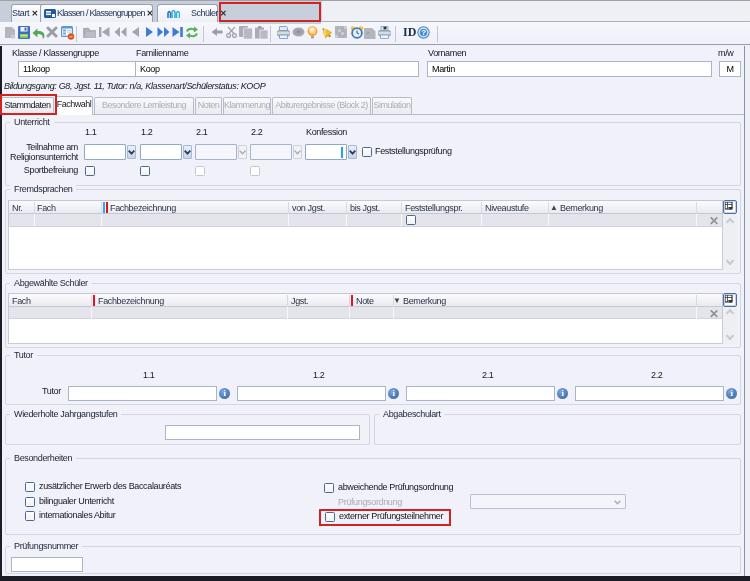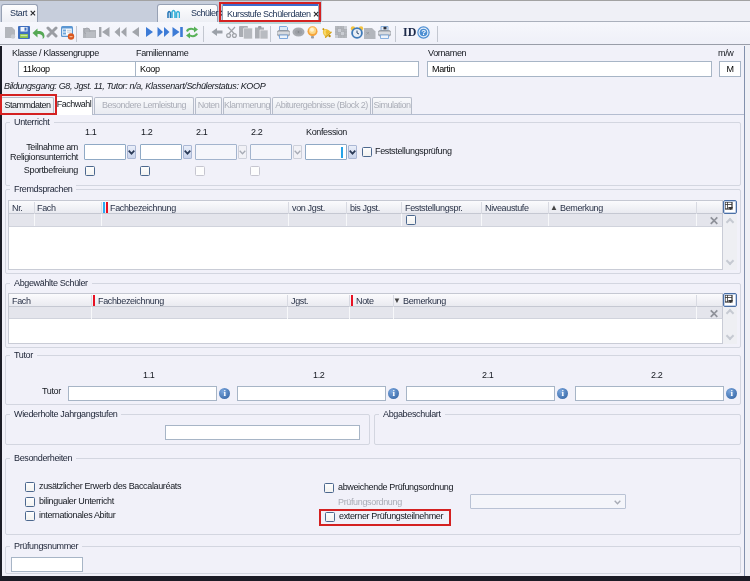--- a/index.html
+++ b/index.html
@@ -57,29 +57,36 @@
 .mark{position:absolute;top:1px;width:2px;height:11px;}
 .scol{position:absolute;background:#eeeff3;}
 .xico{position:absolute;font-size:12px;font-weight:bold;color:#8e9199;letter-spacing:0;}
 .chevlight{position:absolute;width:6px;height:6px;border-right:2px solid #c6cad2;border-bottom:2px solid #c6cad2;}
 .info{position:absolute;width:11px;height:11px;border-radius:50%;background:radial-gradient(circle at 35% 30%,#7aa6dd,#2d5e9e);color:#fff;font-size:9px;font-weight:bold;text-align:center;line-height:11px;font-family:"Liberation Serif",serif;}
 </style>
 </head>
 <body>
 <div class="abs" id="tabbar">
     <div class="strip"></div>
-  <div class="ttab" style="left:1px;width:37px;padding-left:8px;">Start <span class="x">✕</span></div>
+  <div class="ttab" style="left:11px;width:37px;">Start <span class="x">✕</span></div>
+  <div class="ttab" style="left:40px;width:113px;padding-left:16px;letter-spacing:-0.7px;">
+    <svg style="position:absolute;left:3px;top:4px;" width="12" height="10">
+        <rect x="0" y="0" width="12" height="9" rx="1.5" fill="#1f5c9e"></rect>
+        <rect x="2" y="2" width="5" height="1.6" fill="#fff"></rect>
+        <rect x="2" y="4.5" width="5" height="1.6" fill="#fff"></rect>
+        <rect x="8" y="5" width="3" height="3" fill="#fff"></rect>
+      </svg>
+    Klassen / Klassengruppen <span class="x">✕</span></div>
   <div class="ttab" style="left:157px;width:61px;padding-left:33px;letter-spacing:-0.5px;">
     <svg style="position:absolute;left:9px;top:4px;" width="13" height="10">
         <path d="M1 9 L1 4 Q2 1 3.5 4 L3.5 9" stroke="#2878b8" stroke-width="1.6" fill="none"></path>
         <path d="M5 9 L5 3 Q6.5 0 8 3 L8 9" stroke="#35b0d8" stroke-width="1.6" fill="none"></path>
         <path d="M9.5 9 L9.5 4 Q11 1 12.5 4 L12.5 9" stroke="#35b0d8" stroke-width="1.6" fill="none"></path>
       </svg>
     Schüler <span class="x">✕</span></div>
-  <div class="ttab active" style="left:222px;width:97px;padding-left:4px;letter-spacing:-0.45px;">Kursstufe Schülerdaten <span class="x">✕</span></div>
   <div class="red" style="left:219px;top:1px;width:102px;height:20px;z-index:5;"></div>
 </div>
 <div class="abs" id="toolbar">
   <div style="position:absolute;left:219px;top:0;width:102px;height:2px;background:#b9d6d8;"></div>
 
   <svg class="ticon" style="left:4px;" width="12" height="13">
       <path d="M1 1 h7 l3 3 v8 h-10 z" fill="#b3b6bc"></path>
       <circle cx="9" cy="10.5" r="2.2" fill="#c8cbd1"></circle>
     </svg>
 

